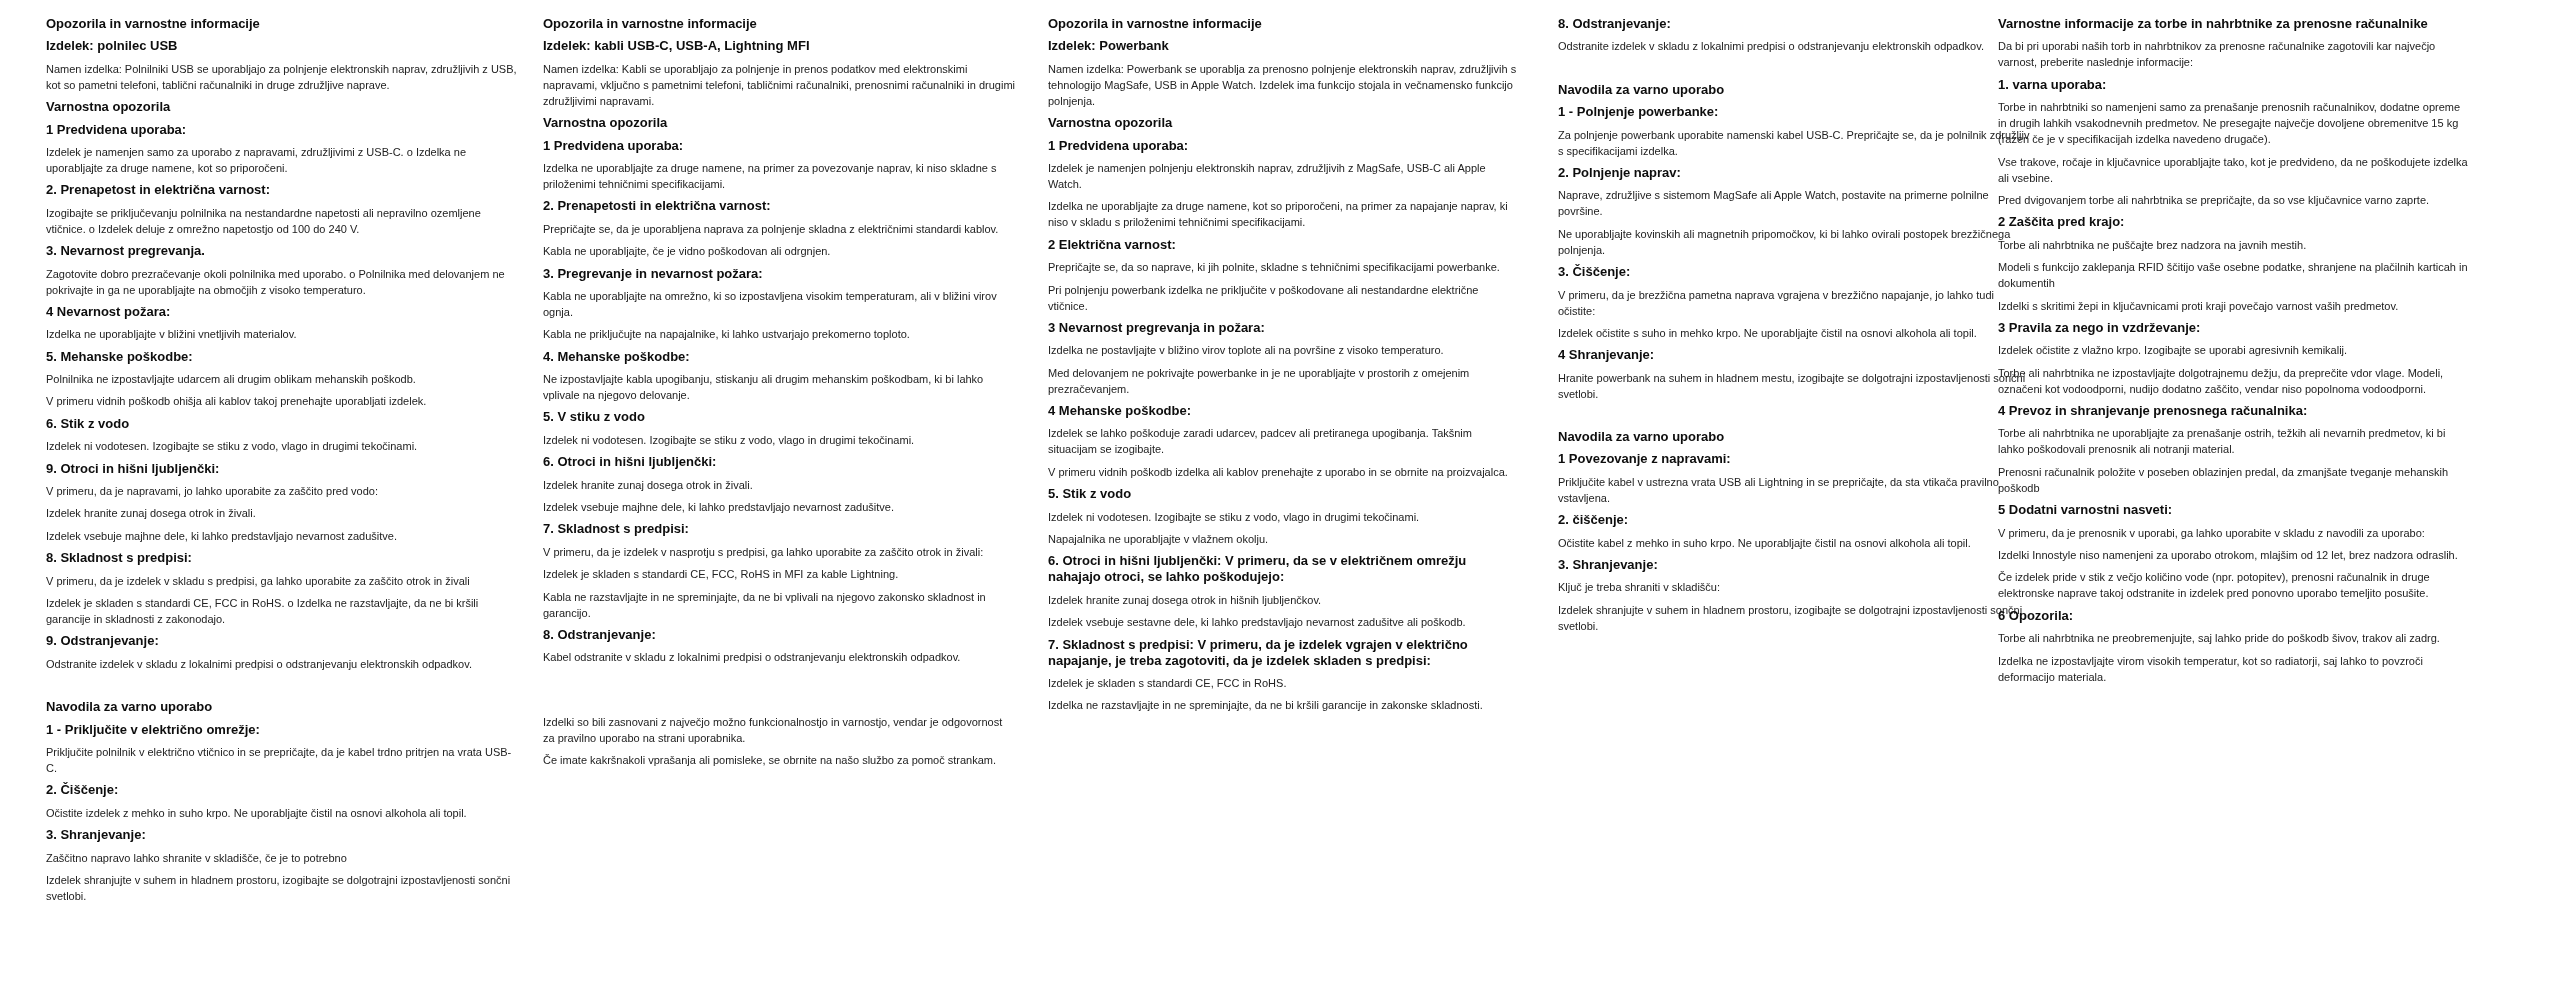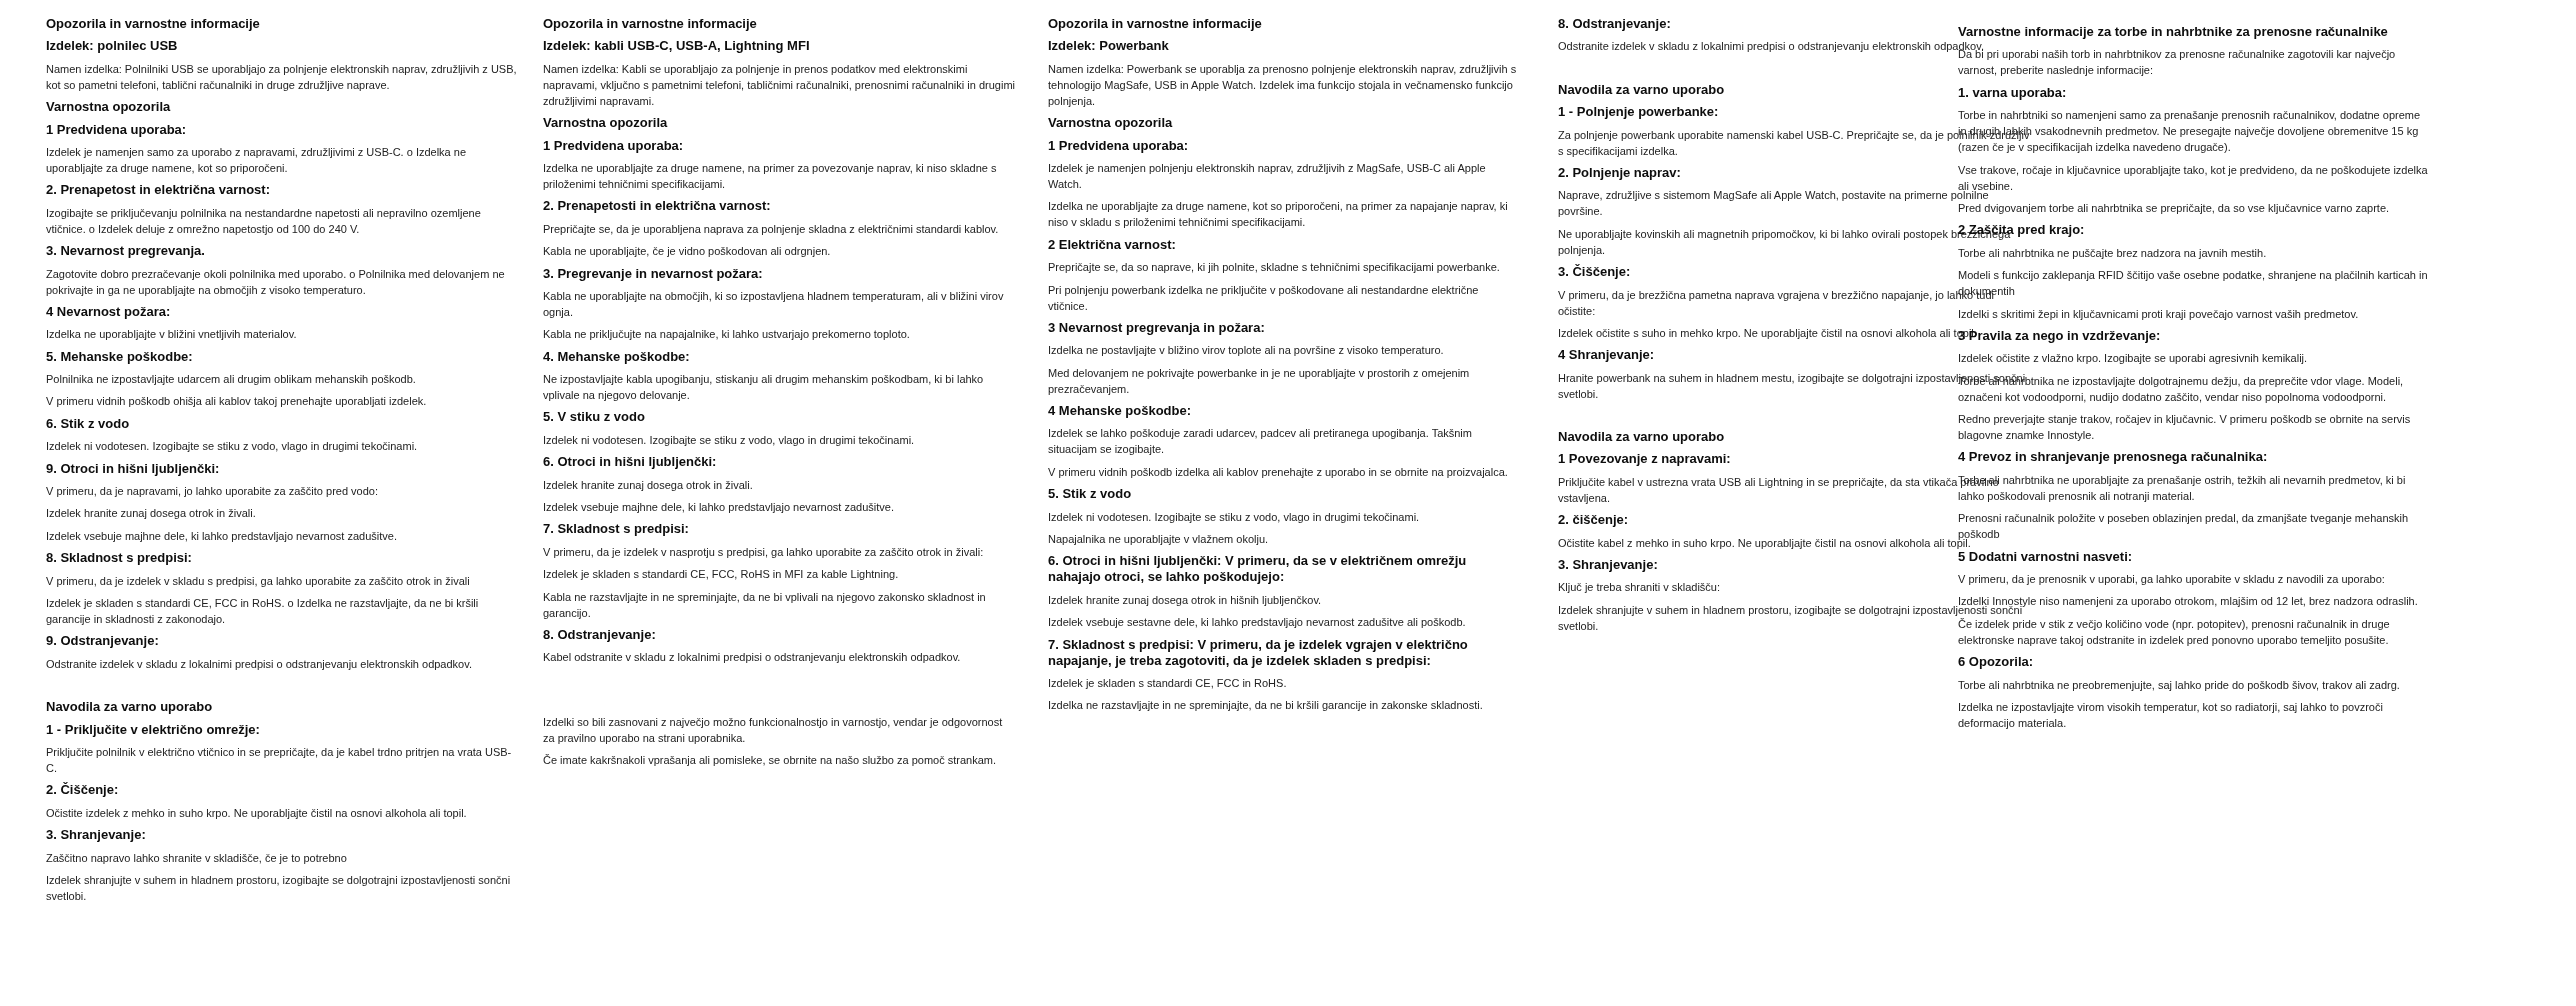--- a/index.html
+++ b/index.html
@@ -11,21 +11,21 @@
   }
   .page{position:absolute;inset:0;}
   .col{
     position:absolute;top:16px;width:473px;
     font-size:11px;line-height:16px;
   }
   .col:nth-child(1){left:46px;}
   .col:nth-child(2){left:543px;}
   .col:nth-child(3){left:1048px;}
   .col:nth-child(4){left:1558px;}
-  .col:nth-child(5){left:1958px;margin-top:8px;}
+  .col:nth-child(5){left:1998px;}
   .col h3, .col p{margin:0 0 6.4px 0;padding:0;}
   .col h3{
     font-size:13px;line-height:16px;font-weight:700;color:#0d0d0d;
   }
   .col p{font-weight:400;color:#222222;}
   .sp{height:21px;}
 </style>
 </head>
 <body>
 
@@ -71,21 +71,21 @@
       <h3>Opozorila in varnostne informacije</h3>
       <h3>Izdelek: kabli USB-C, USB-A, Lightning MFI</h3>
       <p>Namen izdelka: Kabli se uporabljajo za polnjenje in prenos podatkov med elektronskimi napravami, vključno s pametnimi telefoni, tabličnimi računalniki, prenosnimi računalniki in drugimi združljivimi napravami.</p>
       <h3>Varnostna opozorila</h3>
       <h3>1 Predvidena uporaba:</h3>
       <p>Izdelka ne uporabljajte za druge namene, na primer za povezovanje naprav, ki niso skladne s priloženimi tehničnimi specifikacijami.</p>
       <h3>2. Prenapetosti in električna varnost:</h3>
       <p>Prepričajte se, da je uporabljena naprava za polnjenje skladna z električnimi standardi kablov.</p>
       <p>Kabla ne uporabljajte, če je vidno poškodovan ali odrgnjen.</p>
       <h3>3. Pregrevanje in nevarnost požara:</h3>
-      <p>Kabla ne uporabljajte na območjih, ki so izpostavljena hladnem temperaturam, ali v bližini virov ognja.</p>
+      <p>Kabla ne uporabljajte na omrežno, ki so izpostavljena visokim temperaturam, ali v bližini virov ognja.</p>
       <p>Kabla ne priključujte na napajalnike, ki lahko ustvarjajo prekomerno toploto.</p>
       <h3>4. Mehanske poškodbe:</h3>
       <p>Ne izpostavljajte kabla upogibanju, stiskanju ali drugim mehanskim poškodbam, ki bi lahko vplivale na njegovo delovanje.</p>
       <h3>5. V stiku z vodo</h3>
       <p>Izdelek ni vodotesen. Izogibajte se stiku z vodo, vlago in drugimi tekočinami.</p>
       <h3>6. Otroci in hišni ljubljenčki:</h3>
       <p>Izdelek hranite zunaj dosega otrok in živali.</p>
       <p>Izdelek vsebuje majhne dele, ki lahko predstavljajo nevarnost zadušitve.</p>
       <h3>7. Skladnost s predpisi:</h3>
       <p>V primeru, da je izdelek v nasprotju s predpisi, ga lahko uporabite za zaščito otrok in živali:</p>
@@ -157,21 +157,20 @@
       <p>Torbe in nahrbtniki so namenjeni samo za prenašanje prenosnih računalnikov, dodatne opreme in drugih lahkih vsakodnevnih predmetov. Ne presegajte največje dovoljene obremenitve 15 kg (razen če je v specifikacijah izdelka navedeno drugače).</p>
       <p>Vse trakove, ročaje in ključavnice uporabljajte tako, kot je predvideno, da ne poškodujete izdelka ali vsebine.</p>
       <p>Pred dvigovanjem torbe ali nahrbtnika se prepričajte, da so vse ključavnice varno zaprte.</p>
       <h3>2 Zaščita pred krajo:</h3>
       <p>Torbe ali nahrbtnika ne puščajte brez nadzora na javnih mestih.</p>
       <p>Modeli s funkcijo zaklepanja RFID ščitijo vaše osebne podatke, shranjene na plačilnih karticah in dokumentih</p>
       <p>Izdelki s skritimi žepi in ključavnicami proti kraji povečajo varnost vaših predmetov.</p>
       <h3>3 Pravila za nego in vzdrževanje:</h3>
       <p>Izdelek očistite z vlažno krpo. Izogibajte se uporabi agresivnih kemikalij.</p>
       <p>Torbe ali nahrbtnika ne izpostavljajte dolgotrajnemu dežju, da preprečite vdor vlage. Modeli, označeni kot vodoodporni, nudijo dodatno zaščito, vendar niso popolnoma vodoodporni.</p>
-      <p>Redno preverjajte stanje trakov, ročajev in ključavnic. V primeru poškodb se obrnite na servis blagovne znamke Innostyle.</p>
       <h3>4 Prevoz in shranjevanje prenosnega računalnika:</h3>
       <p>Torbe ali nahrbtnika ne uporabljajte za prenašanje ostrih, težkih ali nevarnih predmetov, ki bi lahko poškodovali prenosnik ali notranji material.</p>
       <p>Prenosni računalnik položite v poseben oblazinjen predal, da zmanjšate tveganje mehanskih poškodb</p>
       <h3>5 Dodatni varnostni nasveti:</h3>
       <p>V primeru, da je prenosnik v uporabi, ga lahko uporabite v skladu z navodili za uporabo:</p>
       <p>Izdelki Innostyle niso namenjeni za uporabo otrokom, mlajšim od 12 let, brez nadzora odraslih.</p>
       <p>Če izdelek pride v stik z večjo količino vode (npr. potopitev), prenosni računalnik in druge elektronske naprave takoj odstranite in izdelek pred ponovno uporabo temeljito posušite.</p>
       <h3>6 Opozorila:</h3>
       <p>Torbe ali nahrbtnika ne preobremenjujte, saj lahko pride do poškodb šivov, trakov ali zadrg.</p>
       <p>Izdelka ne izpostavljajte virom visokih temperatur, kot so radiatorji, saj lahko to povzroči deformacijo materiala.</p>

